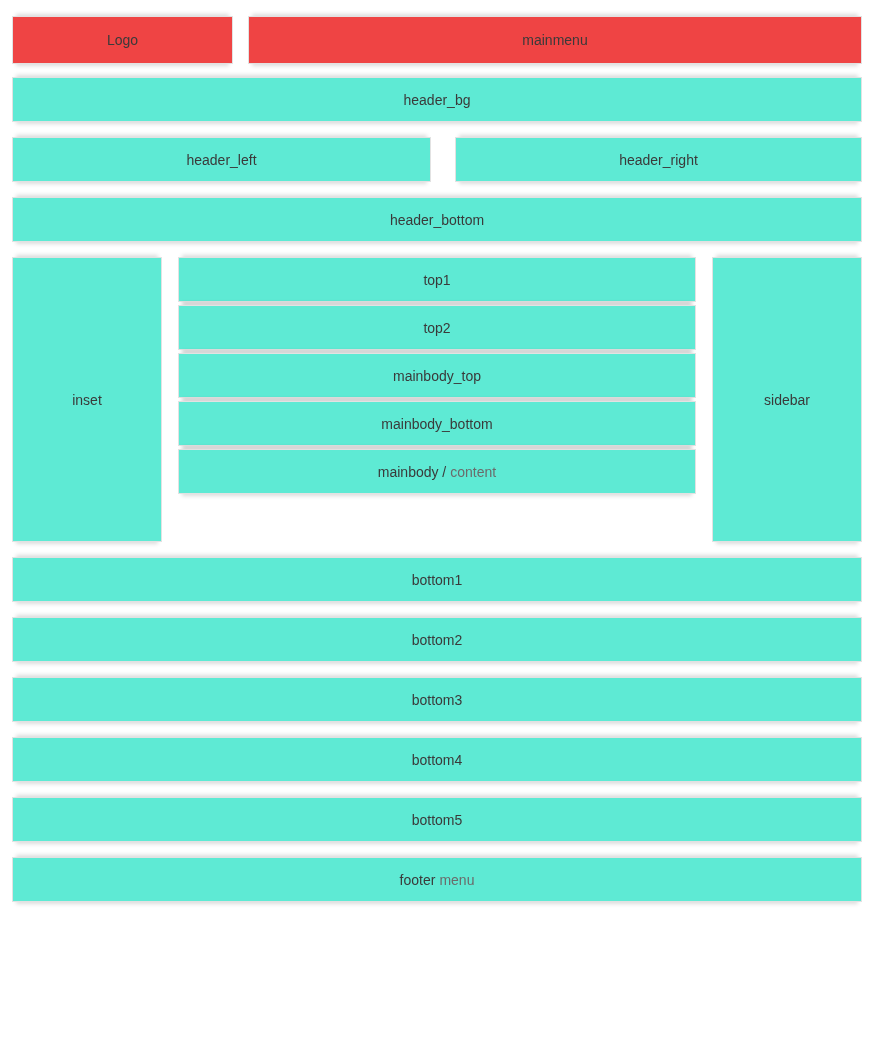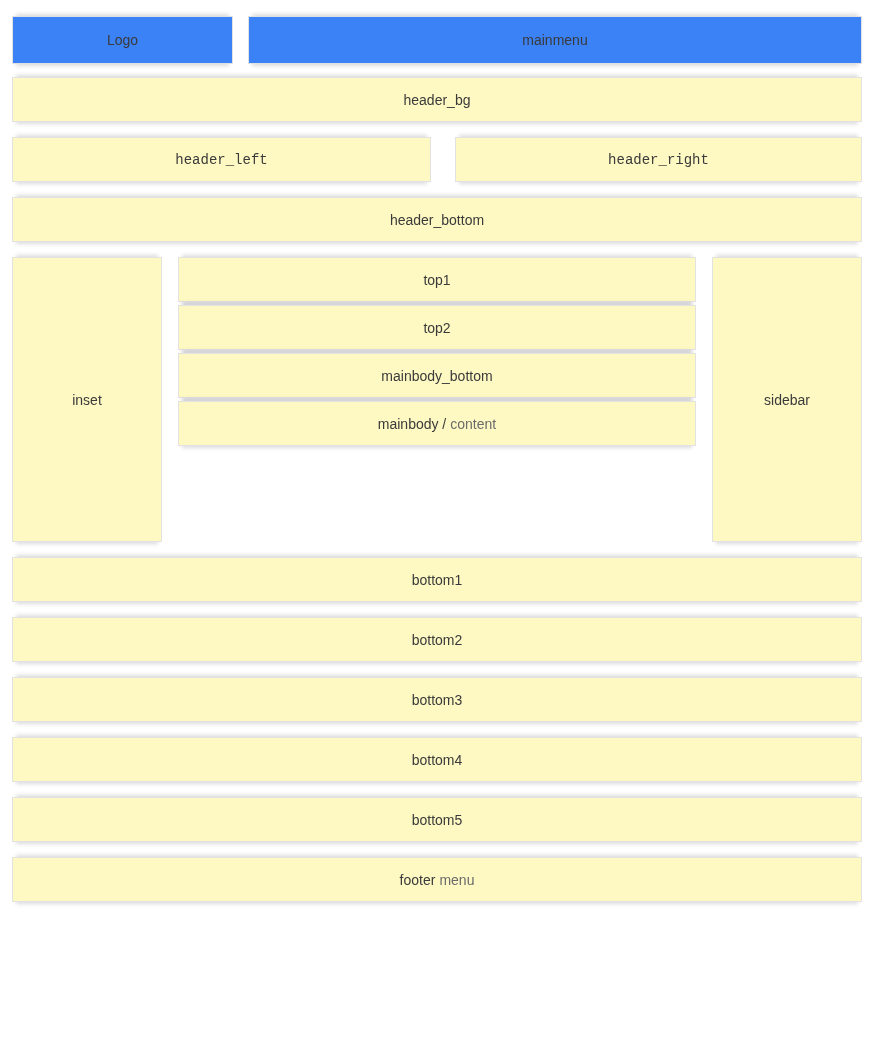--- a/index.html
+++ b/index.html
@@ -12,44 +12,44 @@
     width: 875px;
     height: 1045px;
     box-sizing: border-box;
     padding: 16px 13px 0 12px;
     background: #ffffff;
     overflow: hidden;
   }
   .box {
     box-sizing: border-box;
     border: 1px solid #e2e2e2;
-    background: #fef9c3;
+    background: #5eead4;
     display: flex;
     align-items: center;
     justify-content: center;
     height: 45px;
     font-size: 14px;
     color: #3a3a3a;
     box-shadow: 0 -6px 4px -4px rgba(0,0,0,0.14),
                 0 6px 4px -4px rgba(0,0,0,0.14);
     white-space: nowrap;
   }
-  .muted-bg { background: #3b82f6; }
+  .muted-bg { background: #ef4444; }
   .label { color: #3a3a3a; }
   .label-secondary { color: #6b6b6b; margin-left: 4px; }
 
   .row { display: flex; margin-bottom: 15px; }
   .row-top { gap: 15px; margin-bottom: 13px; }
   .row-top .box { height: 48px; }
   .logo-box { width: 221px; }
   .mainmenu-box { flex: 1; }
 
   .full { margin-bottom: 15px; }
 
-  .row-header-split { gap: 24px; font-family: Liberation Mono, monospace; }
+  .row-header-split { gap: 24px; }
   .header-left-box { width: 419px; }
   .header-right-box { flex: 1; }
 
   .middle { display: flex; gap: 16px; margin-bottom: 15px; }
   .side-col { width: 150px; height: 285px; }
   .center-col {
     flex: 1;
     display: flex;
     flex-direction: column;
     gap: 3px;
@@ -94,20 +94,23 @@
     </div>
 
     <div class="center-col">
       <div class="box">
         <span class="label">top1</span>
       </div>
       <div class="box">
         <span class="label">top2</span>
       </div>
       <div class="box">
+        <span class="label">mainbody_top</span>
+      </div>
+      <div class="box">
         <span class="label">mainbody_bottom</span>
       </div>
       <div class="box">
         <span class="label">mainbody /</span>
         <span class="label-secondary">content</span>
       </div>
     </div>
 
     <div class="box side-col">
       <span class="label">sidebar</span>

